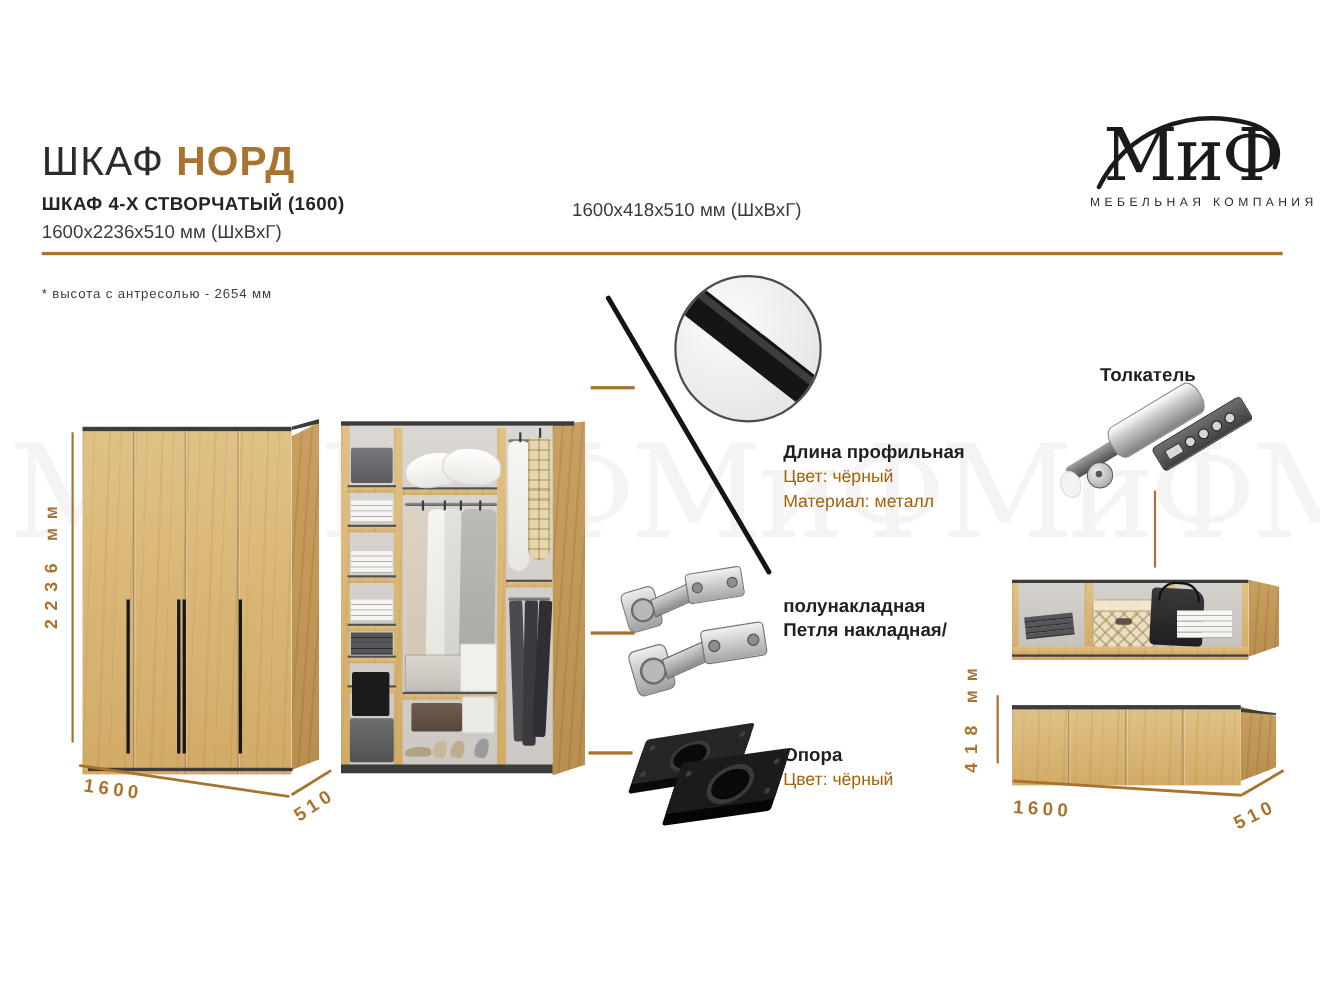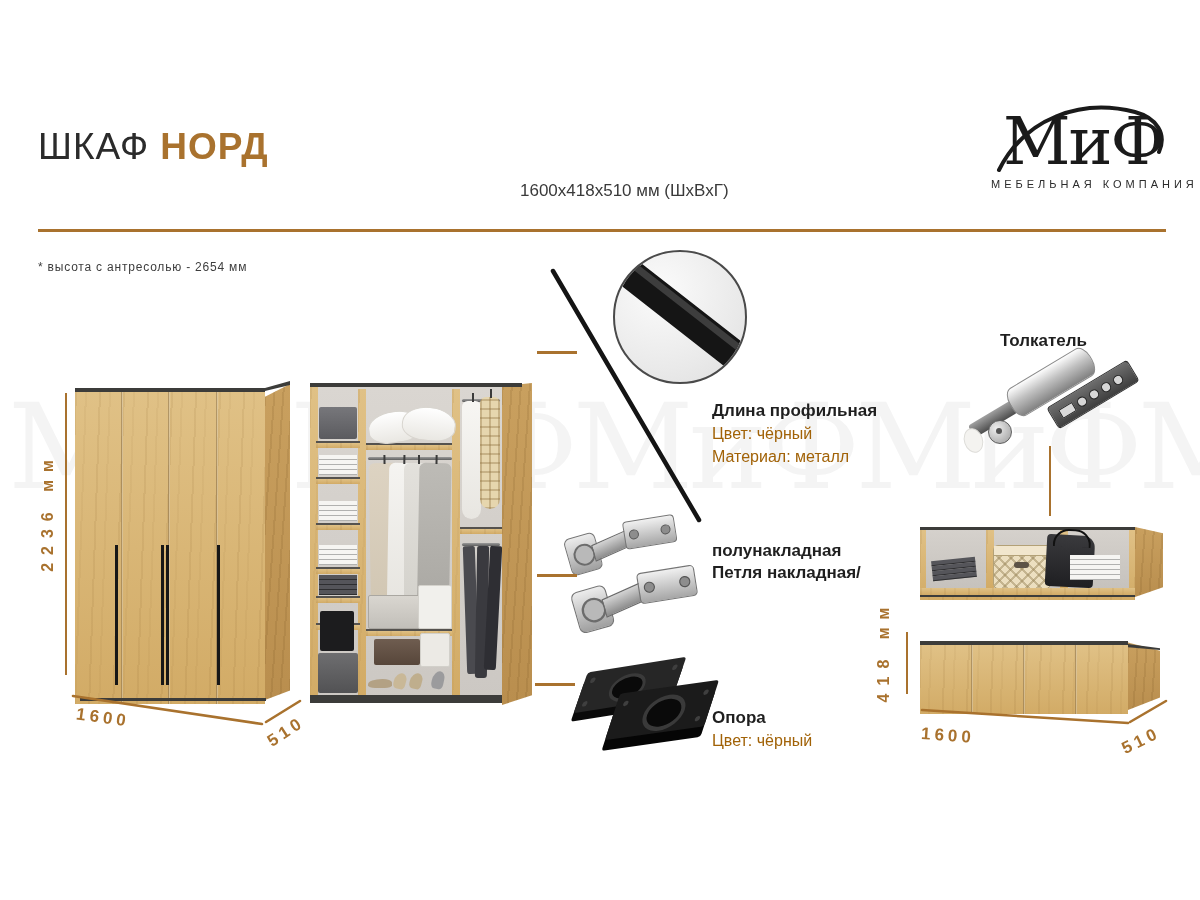--- a/index.html
+++ b/index.html
@@ -160,20 +160,24 @@
   </div>
 
   <div class="logo">
     <svg width="190" height="82" viewBox="0 0 190 82">
       <path d="M14,74 C40,22 96,2 150,16 C172,22 182,38 174,56" fill="none" stroke="#1a1a1a" stroke-width="4" stroke-linecap="round"></path>
       <text x="18" y="68" font-family="DejaVu Serif, serif" font-size="66" letter-spacing="-2" fill="#1a1a1a">МиФ</text>
     </svg>
     <div class="tagline">МЕБЕЛЬНАЯ КОМПАНИЯ</div>
   </div>
 
+  <div class="product one">
+    <div class="p-name">ШКАФ 4-Х СТВОРЧАТЫЙ (1600)</div>
+    <div class="p-size">1600x2236x510 мм (ШхВхГ)</div>
+  </div>
   <div class="product two">
     <div class="p-size">1600x418x510 мм (ШхВхГ)</div>
   </div>
 
   <div class="divider"></div>
   <div class="footnote">* высота с антресолью - 2654 мм</div>
 
   <div class="gfx wood cw-front">
     <div class="cw-seam" style="left:46px;"></div>
     <div class="cw-seam" style="left:93px;"></div>
@@ -322,21 +326,21 @@
     <div class="sup-dot" style="left:6px;bottom:5px;"></div>
     <div class="sup-dot" style="right:6px;bottom:5px;"></div>
   </div>
   <div class="gfx sup-plate" style="left:612px;top:688px;width:100px;height:44px;background:#1b1b1b;box-shadow:0 10px 0 #050505;transform:rotate(-8deg) skewX(-26deg);">
     <div class="sup-hole" style="left:32px;top:8px;width:34px;height:26px;border-width:4px;"></div>
     <div class="sup-dot" style="left:7px;top:8px;"></div>
     <div class="sup-dot" style="right:7px;top:8px;"></div>
     <div class="sup-dot" style="right:7px;bottom:6px;"></div>
   </div>
   <div class="tick" style="left:535px;top:683px;"></div>
-  <div class="hw-text" style="left:712px;top:676px;margin-top:31px;">
+  <div class="hw-text" style="left:712px;top:676px;">
     <div class="hw-title">Опора</div>
     <div class="hw-line">Цвет: чёрный</div>
   </div>
 
   <div class="hw-text" style="left:1000px;top:330px;">
     <div class="hw-title">Толкатель</div>
   </div>
   <div class="gfx pusher">
     <div class="pu-rod"></div>
     <div class="pu-cyl"></div>

